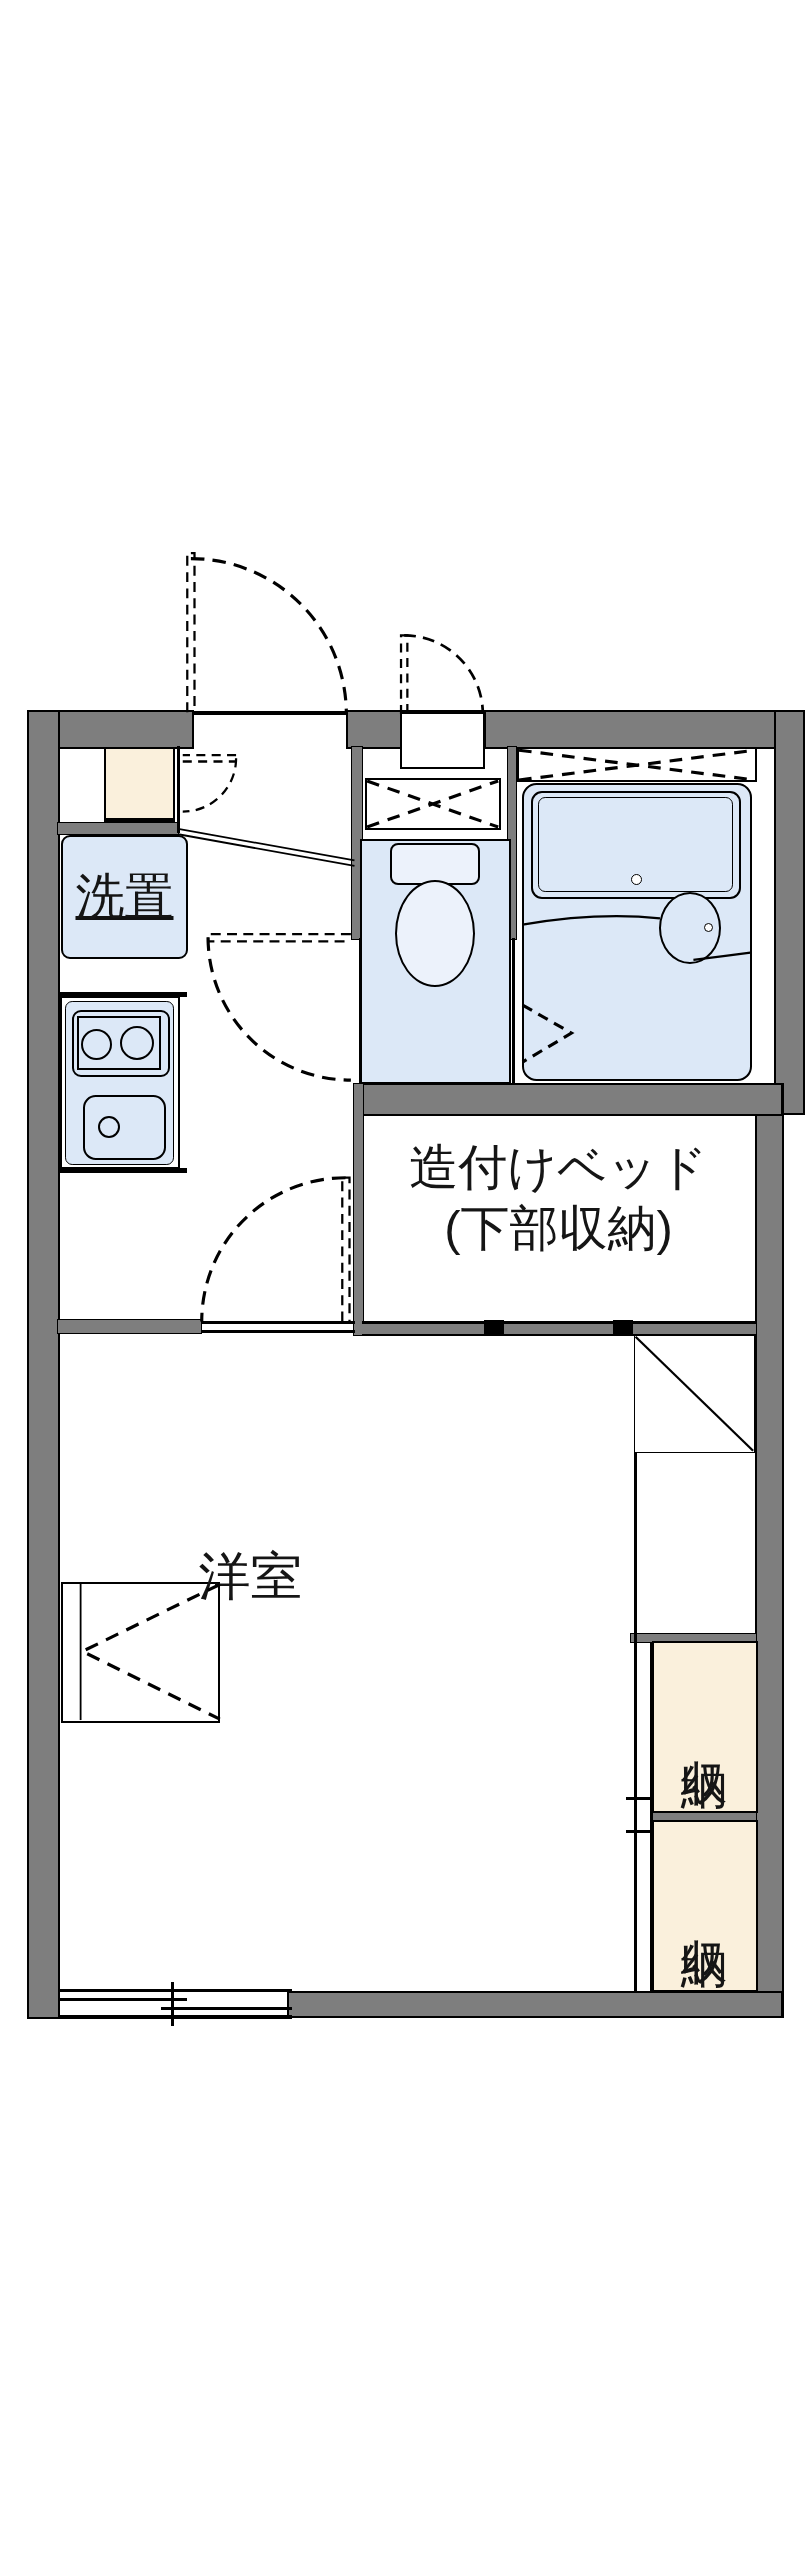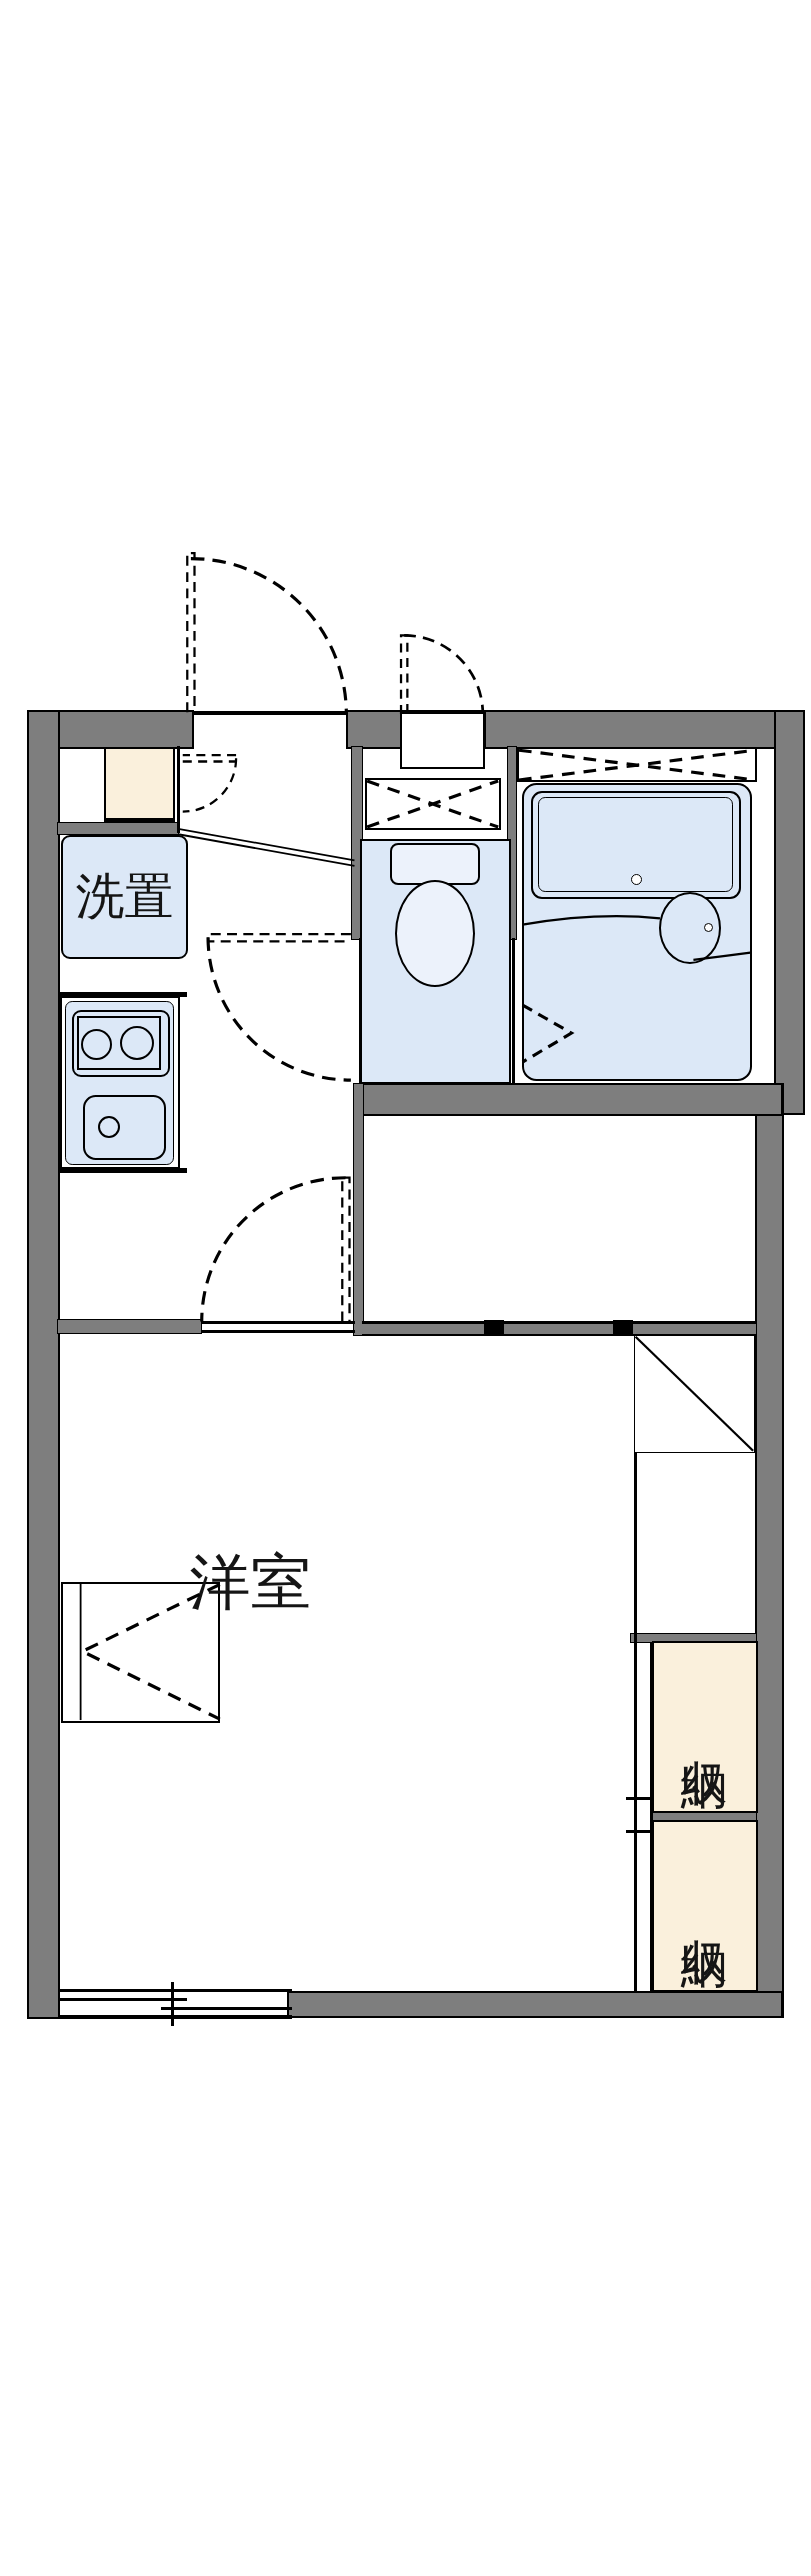--- a/index.html
+++ b/index.html
@@ -3,21 +3,21 @@
 <meta charset="utf-8">
 <style>
   html,body{margin:0;padding:0;background:#fff;}
   #plan{position:relative;width:812px;height:2576px;background:#fff;overflow:hidden;
         font-family:"Liberation Sans","DejaVu Sans",sans-serif;color:#111;}
   #plan *{box-sizing:border-box;}
   .w{position:absolute;background:#7E7E7E;border:2.7px solid #000;}
   .wt{position:absolute;background:#7E7E7E;border:1.8px solid #000;}
   .ln{position:absolute;background:#000;}
   .bx{position:absolute;}
-  .blue{background:#DCE8F7;}
+  .blue{background:#DCE8F7;text-decoration:underline;}
   .cream{background:#FAF0DC;}
   .jp{position:absolute;text-align:center;font-weight:500;color:#151515;}
   .vtext{writing-mode:vertical-rl;text-orientation:upright;letter-spacing:5.4px;}
   svg.overlay{position:absolute;left:0;top:0;pointer-events:none;}
 </style>
 </head>
 <body>
 
 <div id="plan">
 
@@ -93,22 +93,24 @@
   <div class="bx cream" style="left:652px;top:1641px;width:106px;height:172px;border:2.7px solid #000;display:flex;align-items:center;justify-content:center">
     <span class="jp vtext" style="position:static;font-size:47px">収納</span>
   </div>
   <div class="bx cream" style="left:652px;top:1820px;width:106px;height:172px;border:2.7px solid #000;display:flex;align-items:center;justify-content:center">
     <span class="jp vtext" style="position:static;font-size:47px">収納</span>
   </div>
 
   <div class="bx" style="left:61px;top:1582px;width:159px;height:141px;background:#fff;border:2.3px solid #000"></div>
 
   <div class="jp" style="left:363px;top:1137px;width:391px;font-size:49px;line-height:61px">
+    <div>造付けベッド</div>
+    <div>(下部収納)</div>
   </div>
-  <div class="jp" style="left:142px;top:1542px;width:217px;font-size:61px">洋室</div>
+  <div class="jp" style="left:142px;top:1542px;width:217px;font-size:52px">洋室</div>
 
   <svg class="overlay" width="812" height="2576" viewBox="0 0 898 2850">
 
     <path d="M207,788 L207,612 L215,612 L215,788" fill="none" stroke="#000" stroke-width="2.5" stroke-dasharray="11,7"></path>
     <path d="M211,618 A172,172 0 0 1 383,790" fill="none" stroke="#000" stroke-width="3.5" stroke-dasharray="15,9"></path>
 
     <path d="M443.5,790 L443.5,703 L450.5,703 L450.5,790" fill="none" stroke="#000" stroke-width="2.5" stroke-dasharray="10,7"></path>
     <path d="M447,703 A87,87 0 0 1 534,790" fill="none" stroke="#000" stroke-width="3" stroke-dasharray="13,8"></path>
 
     <path d="M261,835.5 L202,835.5 M202,842.5 L261,842.5" fill="none" stroke="#000" stroke-width="2.5" stroke-dasharray="10,7"></path>

